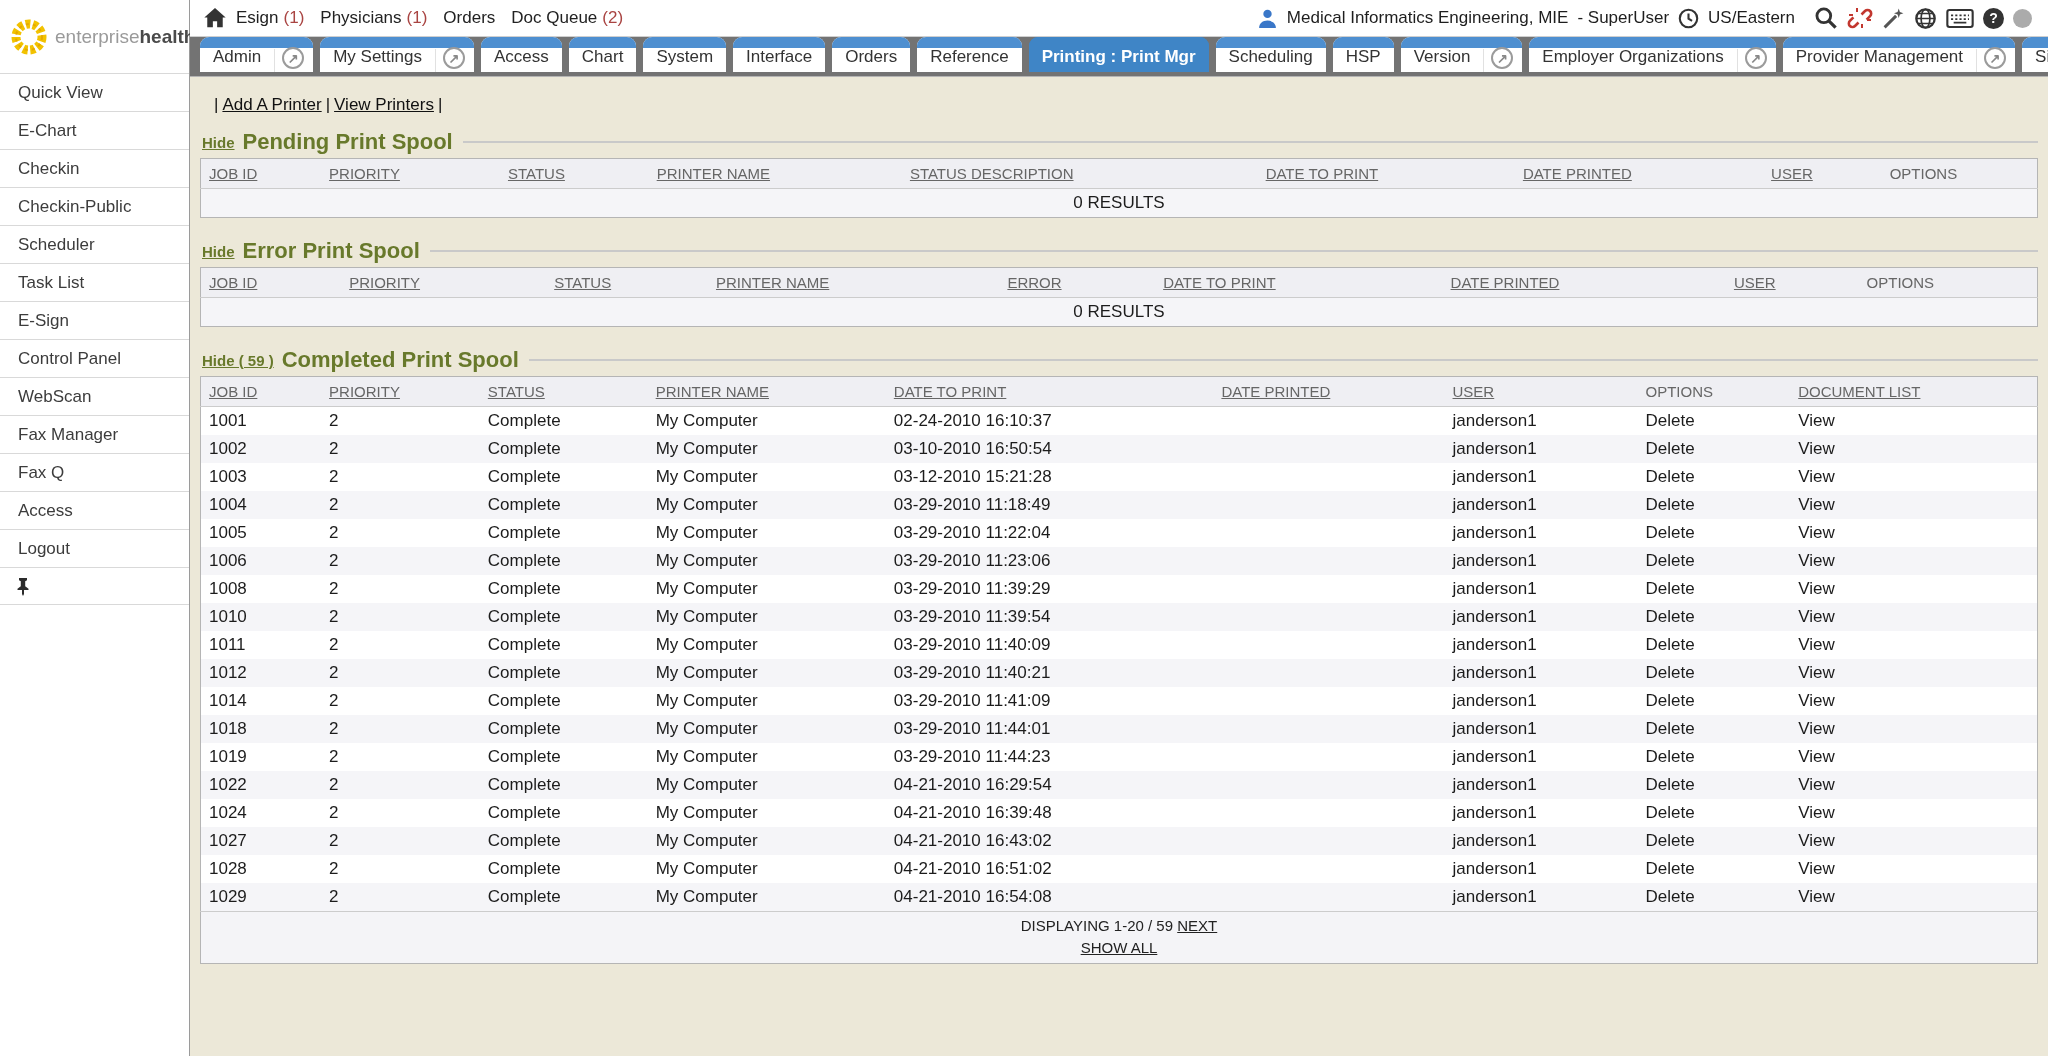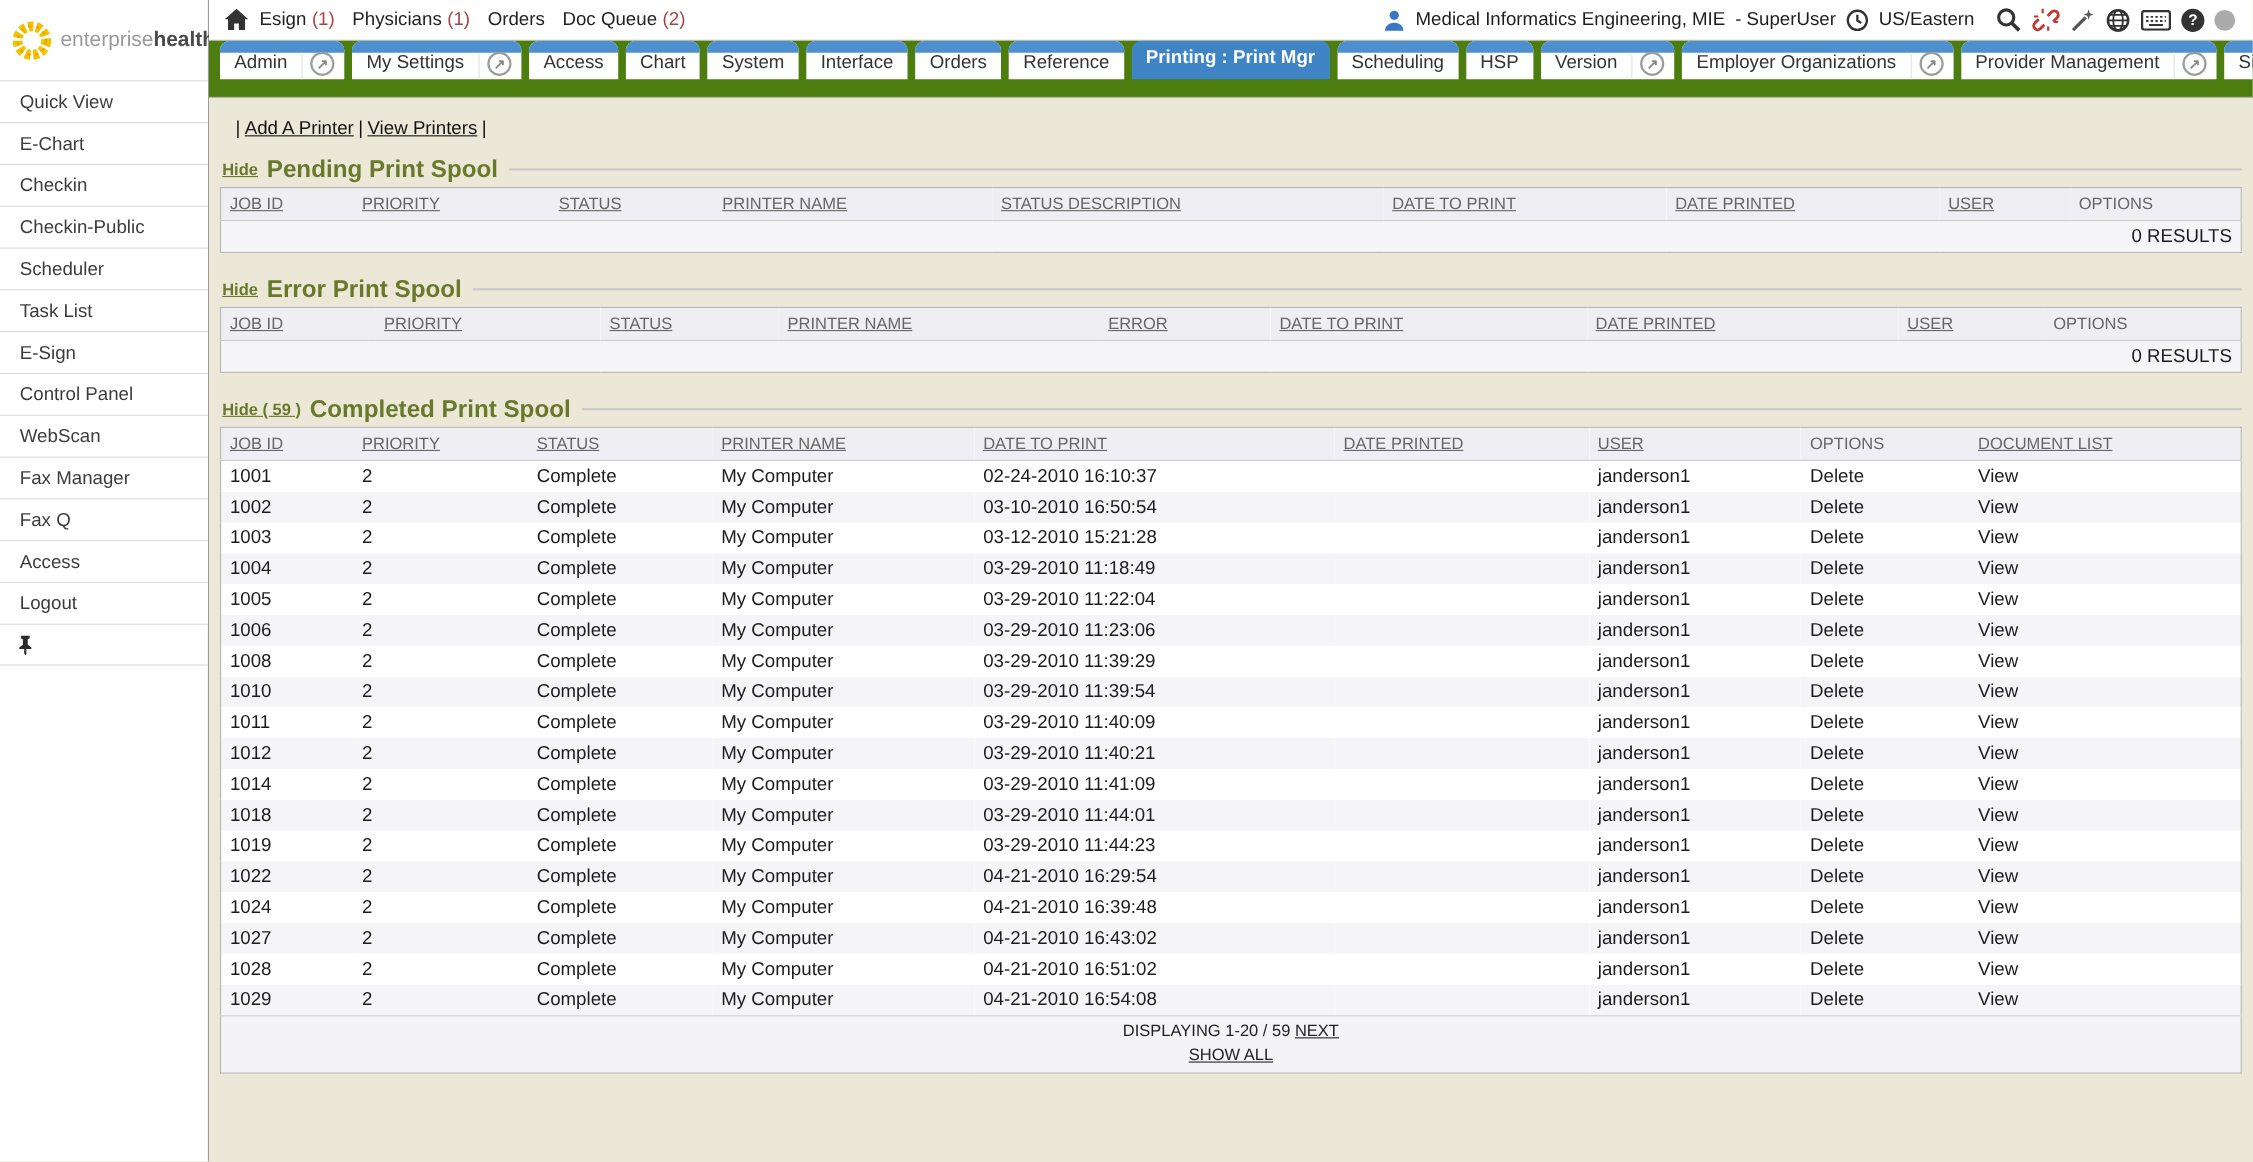--- a/index.html
+++ b/index.html
@@ -27,48 +27,48 @@
   .t-link { display:flex; align-items:center; gap:5px; font-size:17px; color:#222; cursor:pointer; white-space:nowrap; }
   .count { color:#A94442; }
   .spacer { flex:1; }
   .user-cluster { display:flex; align-items:center; gap:9px; font-size:17px; color:#1e1e1e; white-space:nowrap; }
   .role { }
   .tb-icon { display:flex; align-items:center; justify-content:center; cursor:pointer; }
   .help-circle { width:21px; height:21px; border-radius:50%; background:#333; color:#fff; font-size:14px; font-weight:bold; display:flex; align-items:center; justify-content:center; }
   .status-dot { width:19px; height:19px; border-radius:50%; background:#ABABAB; display:inline-block; }
 
   
-  .tabbar { height:52px; background:#4d7c0f; display:flex; align-items:flex-start; gap:7px; padding-left:10px; border-bottom:1px solid #b4b4b4; overflow:hidden; }
+  .tabbar { height:40px; background:#737373; display:flex; align-items:flex-start; gap:7px; padding-left:10px; border-bottom:1px solid #b4b4b4; overflow:hidden; }
   .tab { position:relative; height:35px; border-radius:9px 9px 0 0; background:#fff; display:flex; align-items:flex-end; cursor:pointer; flex-shrink:0; }
   .tab::before { content:""; position:absolute; top:0; left:0; right:0; height:11px; background:#4E8FD0; border-radius:9px 9px 0 0; }
   .tab-label { font-size:17px; color:#333; padding:0 13px 5px 13px; white-space:nowrap; position:relative; }
   .tab .sep { width:1px; align-self:stretch; background:#e1e1e1; margin-top:12px; }
   .ext { width:22px; height:22px; border:2px solid #9b9b9b; border-radius:50%; color:#888; font-size:13px; font-weight:bold; display:flex; align-items:center; justify-content:center; margin:0 9px 3px 7px; position:relative; }
-  .tab.active { background:#3F85C6;align-items:center; }
+  .tab.active { background:#3F85C6; }
   .tab.active::before { background:#3F85C6; }
   .tab.active .tab-label { color:#fff; font-weight:bold; }
 
   
   .content { flex:1; background:#ECE8D8; padding:12px 10px 0 10px; overflow:hidden; }
   .toolbar-links { margin:6px 0 14px 10px; font-size:17px; color:#111; }
   .toolbar-links .pipe { margin:0 4px; }
   .toolbar-links a { color:#111; text-decoration:underline; cursor:pointer; }
 
   .section { margin-bottom:20px; }
   .section-header { display:flex; align-items:center; margin:0 0 3px 2px; }
   .hide-link { color:#68792B; font-weight:bold; font-size:15px; text-decoration:underline; cursor:pointer; margin-right:8px; white-space:nowrap; }
   .section-title { color:#68792B; font-weight:bold; font-size:22px; white-space:nowrap; }
   .section-rule { flex:1; height:2px; background:#c9c9c9; margin-left:10px; }
 
   table.spool { width:100%; border-collapse:collapse; background:#fff; border:1px solid #b5b5b5; table-layout:fixed; }
   table.spool th { text-align:left; font-size:15px; color:#666; font-weight:normal; padding:6px 8px; background:#EFEFF3; white-space:nowrap; border-bottom:1px solid #ccc; overflow:hidden; }
   table.spool th .th-label.sortable { text-decoration:underline; cursor:pointer; }
   table.spool td { font-size:17px; color:#1c1c1c; padding:4px 8px; white-space:nowrap; overflow:hidden; }
   table.spool tbody tr:nth-child(even) { background:#f5f5f8; }
-  td.empty { text-align:right; background:#f5f5f8; font-size:15px; color:#2a2a2a; padding:7px;margin-top:12px; }
+  td.empty { text-align:center; background:#f5f5f8; font-size:15px; color:#2a2a2a; padding:7px;margin-top:12px; }
   table.spool tfoot td { background:#f4f4f7; text-align:center; font-size:15px; color:#222; padding:5px 0 7px 0; border-top:1px solid #ccc; }
   tfoot a { color:#222; text-decoration:underline; cursor:pointer; }
   tfoot .show-all-line { margin-top:5px; }
   .cell-link { cursor:pointer; }
 </style>
 </head>
 <body>
 
 <div class="layout">
 

